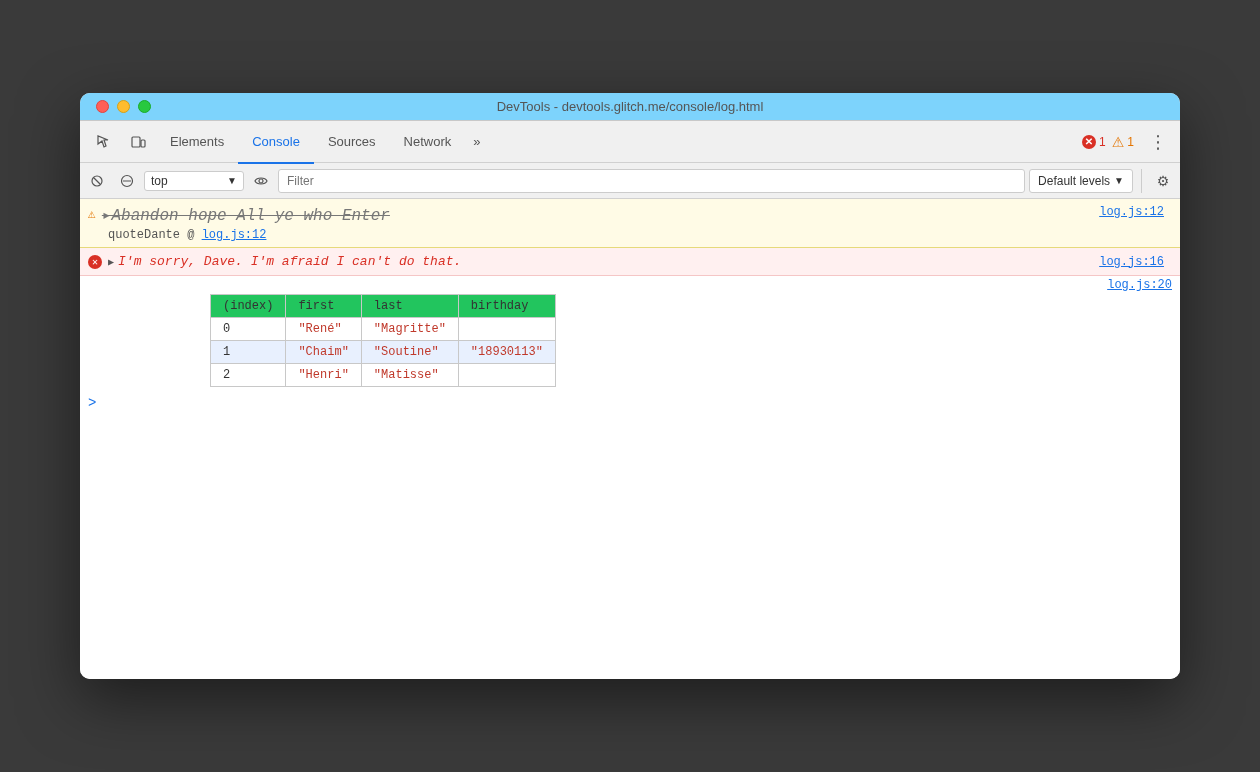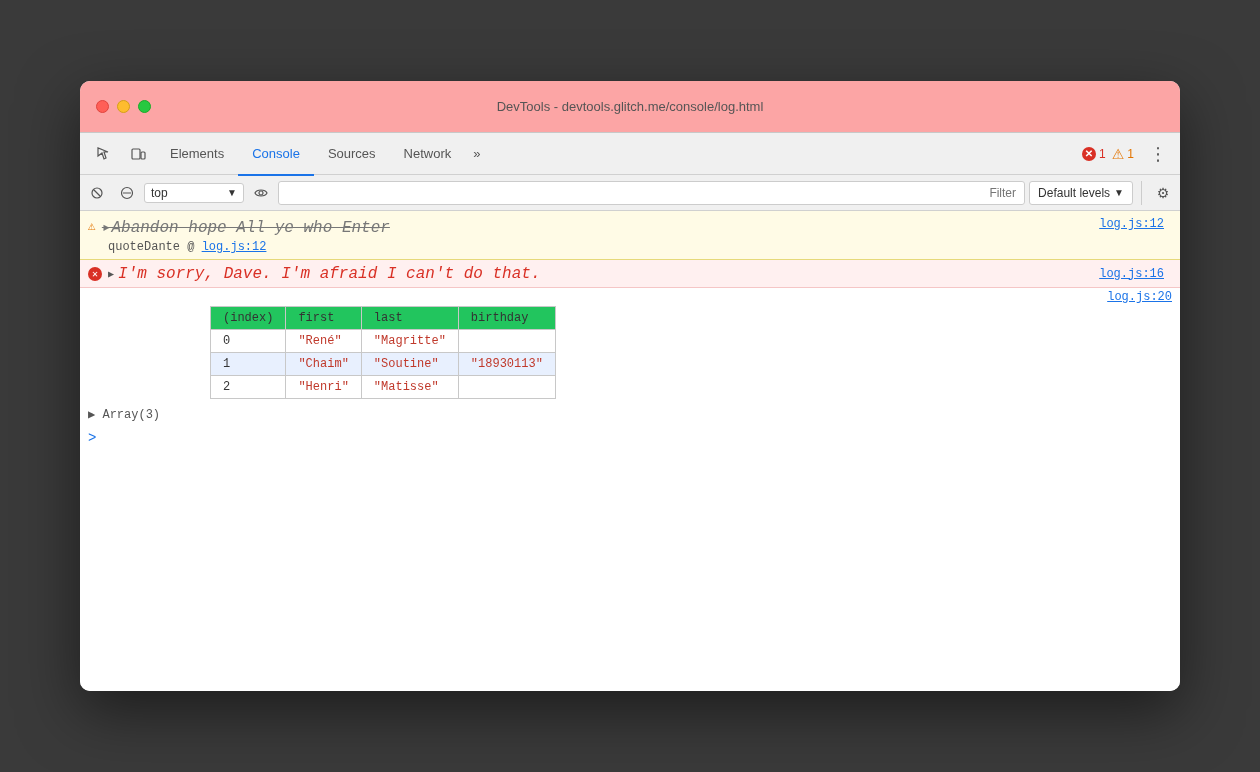--- a/index.html
+++ b/index.html
@@ -14,26 +14,26 @@
     }
     .window {
       background: #f5f5f5;
       border-radius: 10px;
       box-shadow: 0 20px 60px rgba(0,0,0,0.5);
       width: 1100px;
       overflow: hidden;
     }
     
     .title-bar {
-      background: #fca5a5;
+      background: #7dd3fc;
       border-bottom: 1px solid #c8c8c8;
       display: flex;
       align-items: center;
       padding: 0 16px;
-      height: 52px;
+      height: 28px;
       position: relative;
     }
     .traffic-lights {
       display: flex;
       gap: 8px;
       align-items: center;
     }
     .light {
       width: 13px;
       height: 13px;
@@ -174,21 +174,20 @@
     }
     .filter-input {
       flex: 1;
       border: 1px solid #ccc;
       border-radius: 3px;
       padding: 2px 8px;
       font-size: 12px;
       color: #555;
       background: white;
       height: 24px;
-      text-align: right;
     }
     .level-select {
       border: 1px solid #ccc;
       border-radius: 3px;
       padding: 2px 8px;
       font-size: 12px;
       color: #333;
       background: white;
       height: 24px;
       cursor: pointer;
@@ -279,21 +278,21 @@
     }
     .error-triangle {
       margin-right: 4px;
       color: #555;
       font-size: 10px;
       cursor: pointer;
     }
     .error-text {
       color: #d93025;
       font-family: 'Menlo', 'Monaco', 'Courier New', monospace;
-      font-size: 16px;
+      font-size: 13px;
       font-style: italic;
     }
     .table-file-ref {
       display: flex;
       justify-content: flex-end;
       padding: 2px 8px;
       color: #1a73e8;
       text-decoration: underline;
       cursor: pointer;
       font-size: 12px;
@@ -482,22 +481,19 @@
         </tr>
         <tr>
           <td>2</td>
           <td class="str-val">"Henri"</td>
           <td class="str-val">"Matisse"</td>
           <td></td>
         </tr>
       </tbody>
     </table>
 
-    <div class="array-row">
-      <span>▶ Array(3)</span>
-    </div>
 
     <div class="prompt-row">
       <span class="prompt-icon">&gt;</span>
     </div>
 
   </div>
 </div>
 
 </body></html>

